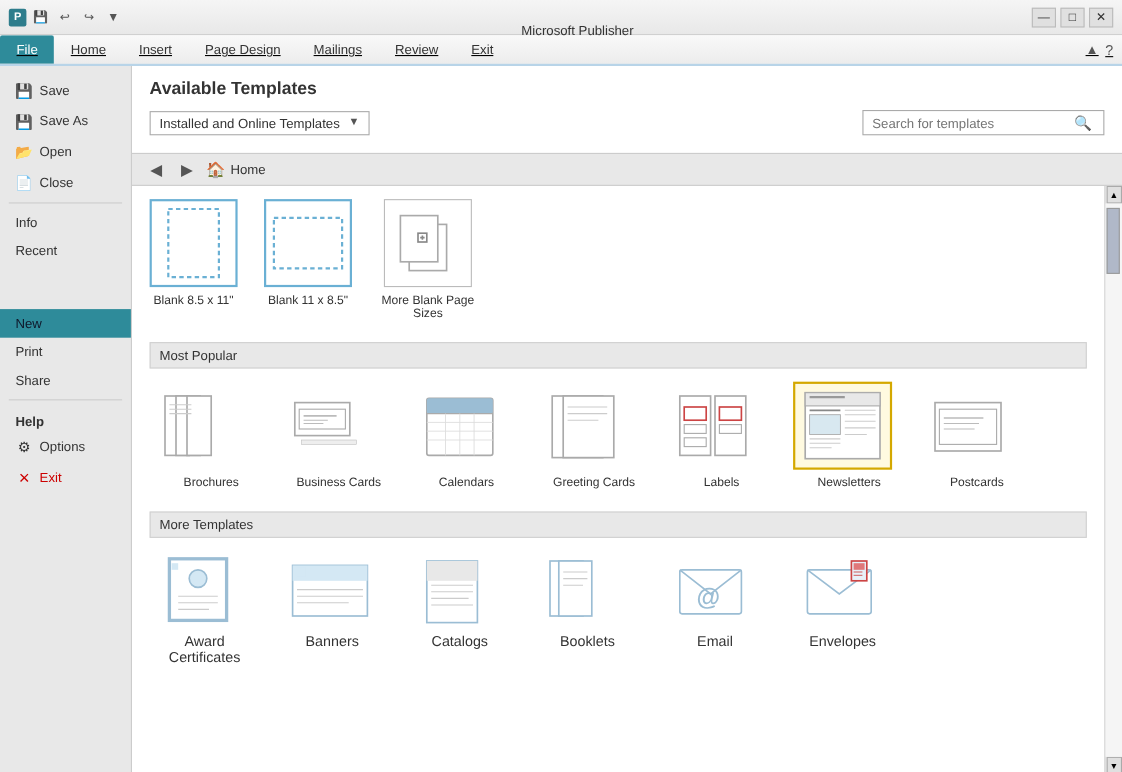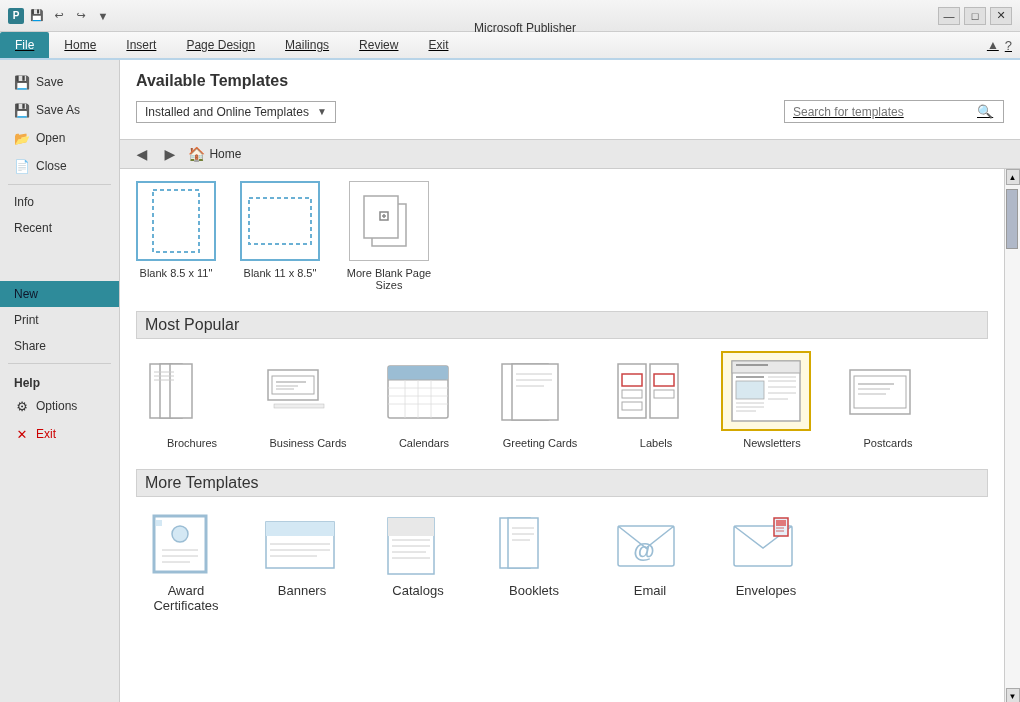--- a/index.html
+++ b/index.html
@@ -87,21 +87,20 @@
       min-width: 200px;
     }
     .dropdown-arrow { color: #555; font-size: 10px; }
     .search-box {
       display: flex;
       border: 1px solid #aaa;
       background: white;
       padding: 3px 8px;
       gap: 4px;
       min-width: 220px;
-      text-decoration: underline;
     }
     .search-input { border: none; outline: none; font-size: 12px; color: #999; width: 180px; }
     .search-icon { color: #555; font-size: 13px; cursor: pointer; }
 
     
     .nav-bar {
       background: #e8e8e8;
       border: 1px solid #ccc;
       border-left: none;
       border-right: none;
@@ -130,21 +129,21 @@
       position: relative;
     }
     .template-thumb.blank-portrait { border: 2px solid #6ab0d4; }
     .template-thumb.blank-landscape { border: 2px solid #6ab0d4; }
     .template-label { font-size: 11px; color: #333; text-align: center; max-width: 90px; }
 
     
     .section-header {
       background: #e8e8e8;
       padding: 4px 8px;
-      font-size: 16px;
+      font-size: 12px;
       color: #333;
       font-weight: normal;
       margin-bottom: 12px;
       border: 1px solid #d0d0d0;
     }
 
     
     .popular-grid { display: flex; gap: 16px; flex-wrap: wrap; margin-bottom: 20px; }
     .pop-item {
       display: flex; flex-direction: column; align-items: center; cursor: pointer;

